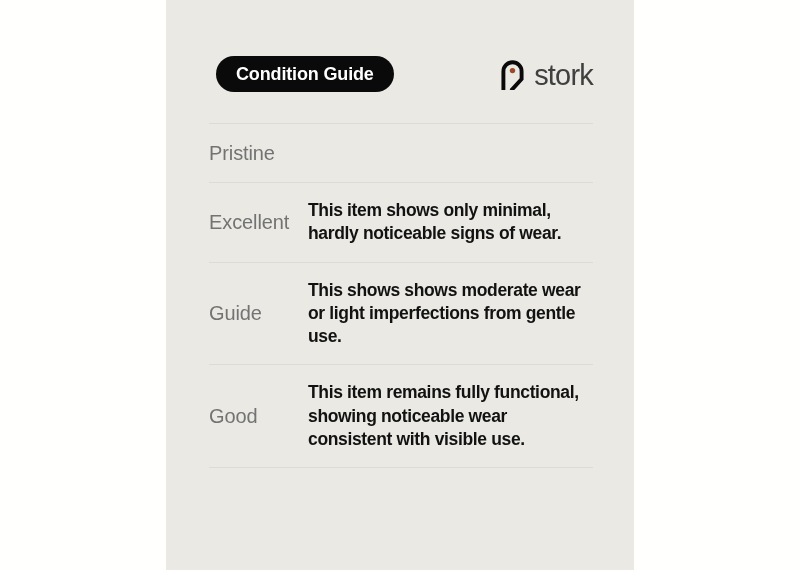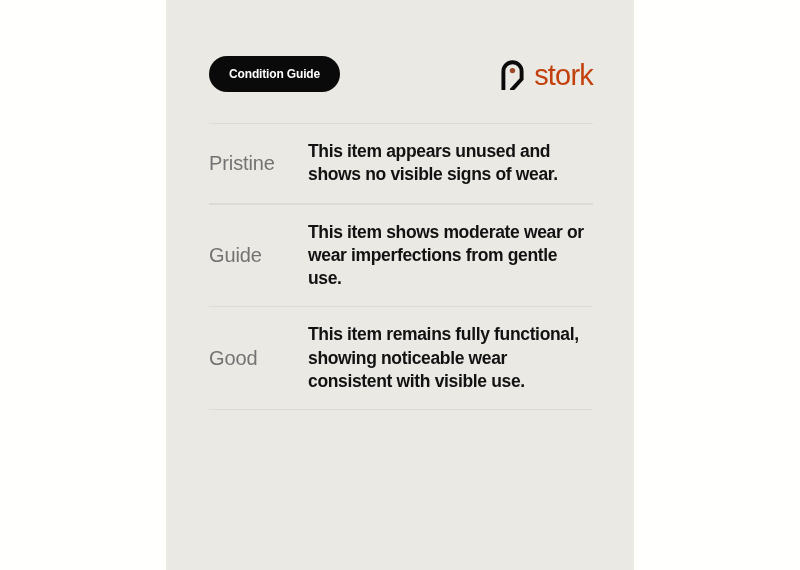--- a/index.html
+++ b/index.html
@@ -37,32 +37,32 @@
   .card-header {
     position: absolute;
     left: 43px;
     top: 56px;
     width: 384px;
     height: 36px;
   }
 
   .badge {
     position: absolute;
-    left: 0;
+    left: 7px;
     top: 0;
     height: 36px;
     box-sizing: border-box;
     background: #0a0a0a;
     color: #ffffff;
     border-radius: 18px;
     padding: 0 20px;
     display: flex;
     align-items: center;
     justify-content: center;
-    font-size: 12px;
+    font-size: 18px;
     font-weight: bold;
     letter-spacing: -0.15px;
     white-space: nowrap;
     line-height: 1;
   }
 
   .brand {
     position: absolute;
     right: 0;
     top: 0;
@@ -75,21 +75,21 @@
   .brand-mark {
     display: block;
     width: 25px;
     height: 31px;
     flex: 0 0 auto;
   }
 
   .brand-name {
     font-size: 29px;
     font-weight: normal;
-    color: #c2410c;
+    color: #404040;
     letter-spacing: -0.8px;
     line-height: 1;
     position: relative;
     top: 1px;
   }
 
   
   .guide-table {
     position: absolute;
     left: 43px;
@@ -151,31 +151,34 @@
       </div>
 
     </div>
 
     <div class="guide-table">
 
       <div class="divider"></div>
 
       <div class="guide-row">
         <div class="row-label">Pristine</div>
-        <div class="row-desc">This item appears unused and shows no visible signs of wear.</div>
       </div>
 
       <div class="divider"></div>
 
+      <div class="guide-row">
+        <div class="row-label">Excellent</div>
+        <div class="row-desc">This item shows only minimal, hardly noticeable signs of wear.</div>
+      </div>
 
       <div class="divider"></div>
 
       <div class="guide-row">
         <div class="row-label">Guide</div>
-        <div class="row-desc">This item shows moderate wear or wear imperfections from gentle use.</div>
+        <div class="row-desc">This shows shows moderate wear or light imperfections from gentle use.</div>
       </div>
 
       <div class="divider"></div>
 
       <div class="guide-row">
         <div class="row-label">Good</div>
         <div class="row-desc">This item remains fully functional, showing noticeable wear consistent with visible use.</div>
       </div>
 
       <div class="divider"></div>

